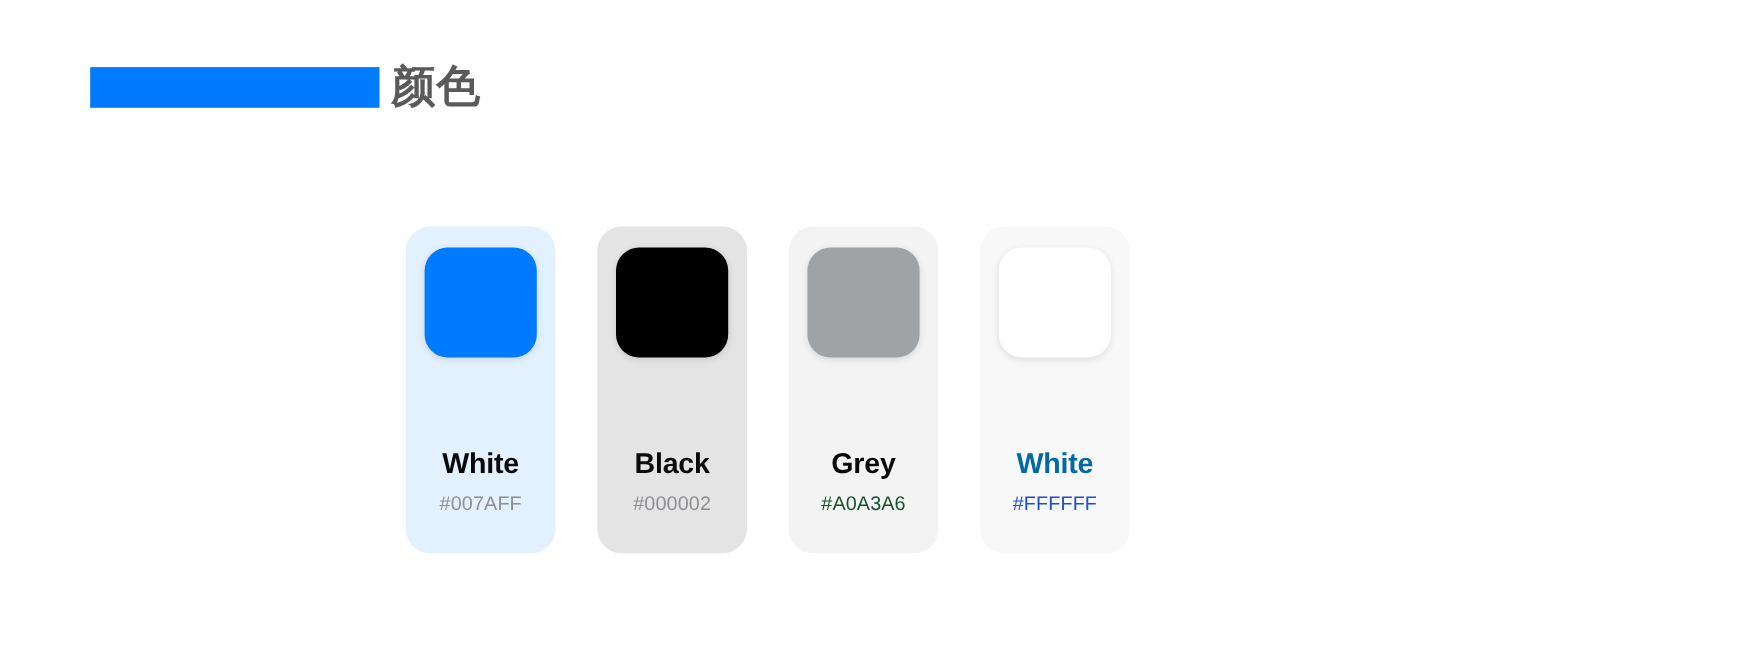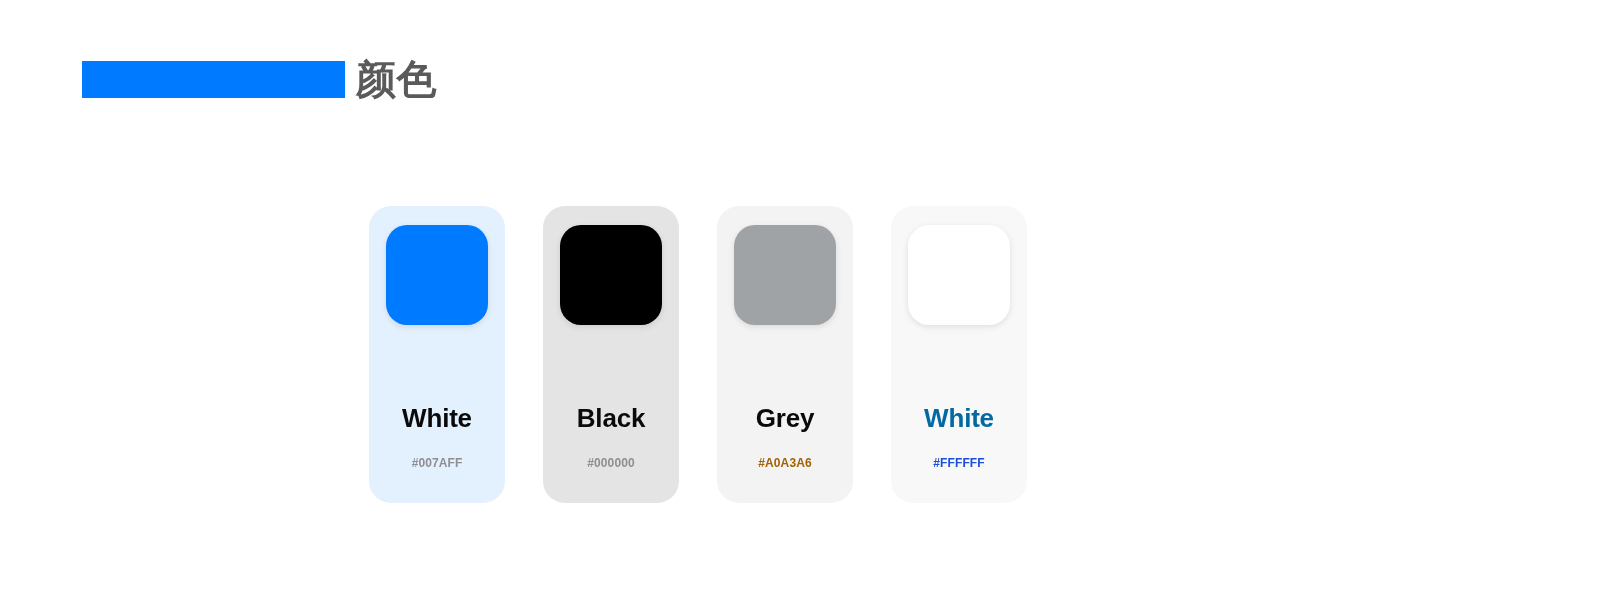--- a/index.html
+++ b/index.html
@@ -83,23 +83,23 @@
 
   .color-name {
     font-size: 26px;
     font-weight: 700;
     color: #0A0A0A;
     line-height: 1.28;
     letter-spacing: -0.2px;
   }
 
   .color-hex {
-    margin-top: 20px;
-    font-size: 12px;
-    font-weight: 700;
+    margin-top: 10px;
+    font-size: 18px;
+    font-weight: 400;
     color: #8E8E93;
     letter-spacing: 0.1px;
     line-height: 1.2;
   }
 </style>
 </head>
 <body>
 
 <div class="section-header">
   <div class="header-bar" style="background: rgb(0, 122, 255);"></div>
@@ -114,29 +114,29 @@
       <div class="color-name" style="color: rgb(10, 10, 10);">White</div>
       <div class="color-hex" style="color: rgb(142, 142, 147);">#007AFF</div>
     </div>
   </div>
 
 
   <div class="color-card" style="background: rgb(228, 228, 228); align-items: center;">
     <div class="swatch" style="background: rgb(0, 0, 0);"></div>
     <div class="card-labels">
       <div class="color-name" style="color: rgb(10, 10, 10);">Black</div>
-      <div class="color-hex" style="color: rgb(142, 142, 147);">#000000</div>
+      <div class="color-hex" style="color: rgb(142, 142, 147);">#000002</div>
     </div>
   </div>
 
   <div class="color-card" style="background: rgb(243, 243, 243); align-items: center;">
     <div class="swatch" style="background: rgb(160, 163, 166);"></div>
     <div class="card-labels">
       <div class="color-name" style="color: rgb(10, 10, 10);">Grey</div>
-      <div class="color-hex" style="color: #a16207;">#A0A3A6</div>
+      <div class="color-hex" style="color: #14532d;">#A0A3A6</div>
     </div>
   </div>
 
   <div class="color-card" style="background: rgb(248, 248, 248);">
     <div class="swatch" style="background: rgb(255, 255, 255);"></div>
     <div class="card-labels">
       <div class="color-name" style="color: #0369a1;">White</div>
       <div class="color-hex" style="color: #1d4ed8;">#FFFFFF</div>
     </div>
   </div>

